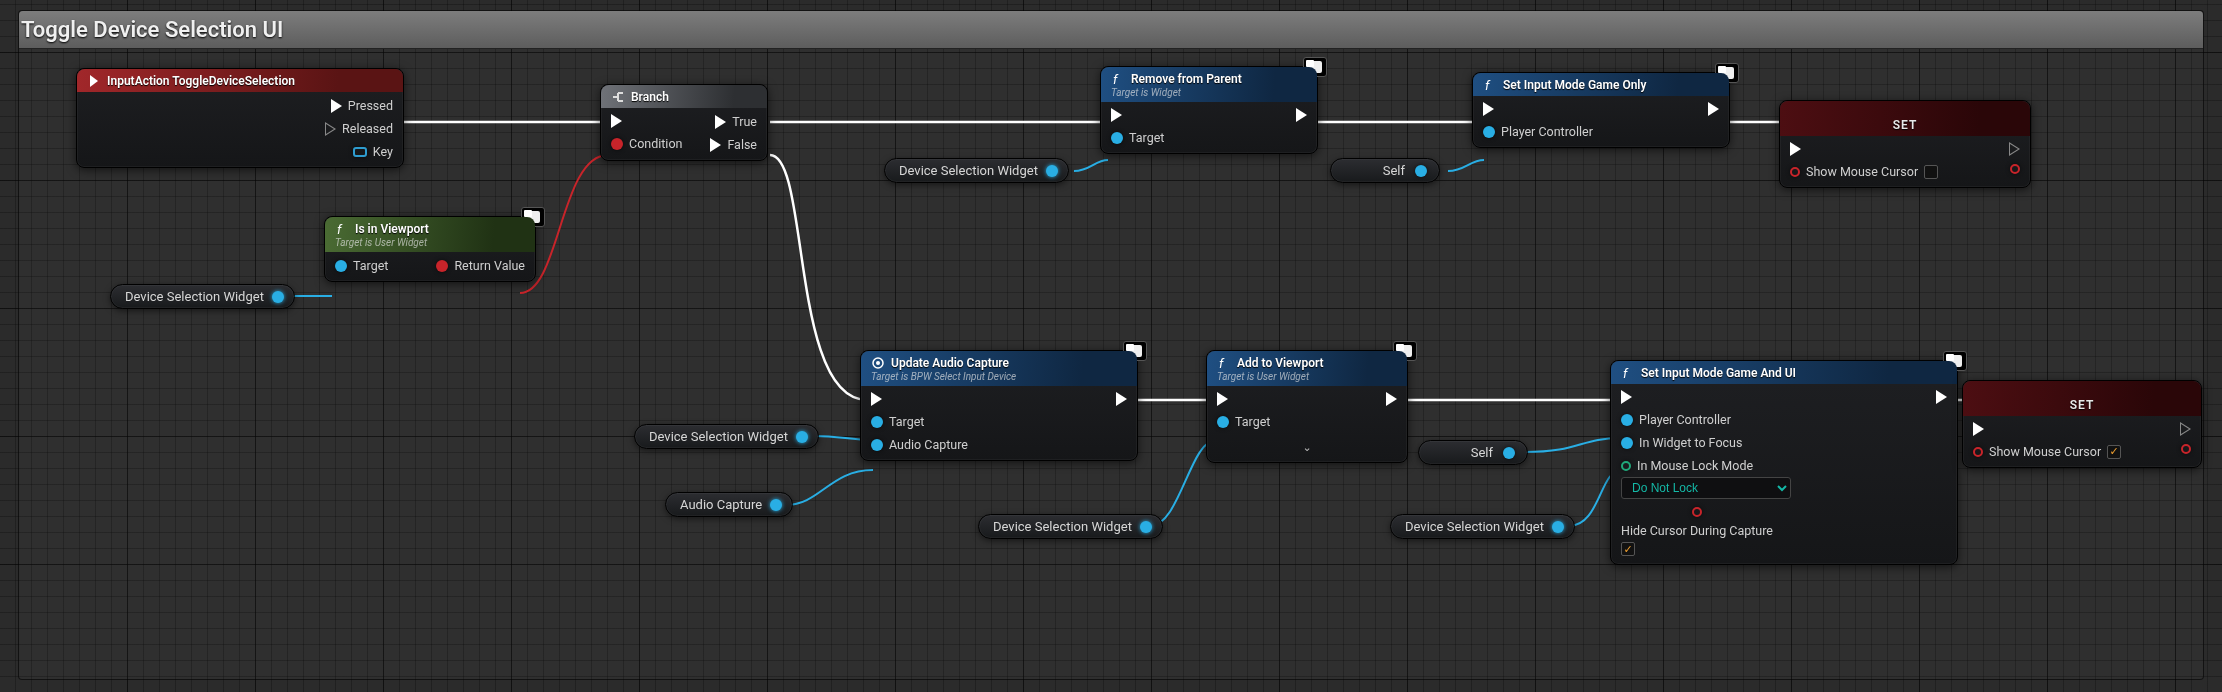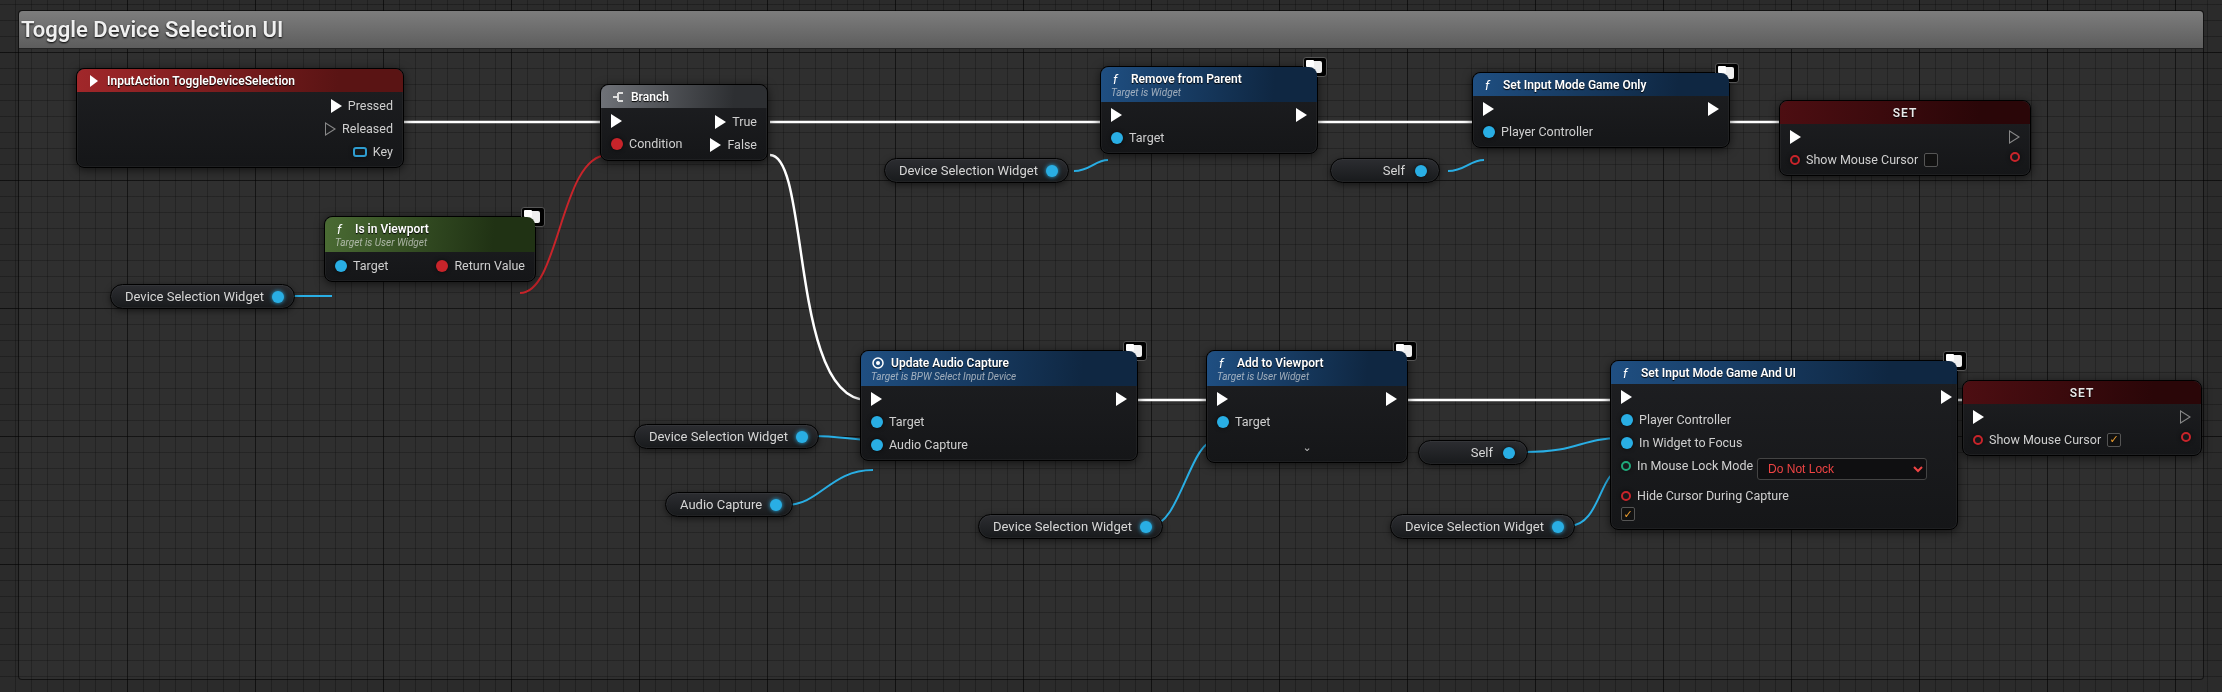--- a/index.html
+++ b/index.html
@@ -57,21 +57,21 @@
   }
   .node-header .title-row { display:flex; align-items:center; gap:6px; }
   .node-header .title { font-size: 12px; font-weight: 600; color:#fff; text-shadow:0 1px 1px #000;}
   .node-header .sub { font-size: 10px; font-style: italic; color: rgba(230,230,230,0.65); }
   .hdr-icon { width:14px; height:14px; display:inline-block; flex-shrink:0;}
   .hdr-red   { background: linear-gradient(95deg, #a1272a, #5a1414 80%); }
   .hdr-grey  { background: linear-gradient(95deg, #6f7278, #2d2f32 80%); }
   .hdr-green { background: linear-gradient(95deg, #4a6b33, #203214 80%); }
   .hdr-blue  { background: linear-gradient(95deg, #1f4f82, #0f2742 80%); }
   .hdr-set   { background: linear-gradient(95deg, #4d0e12, #2a0608 80%); }
-  .hdr-set .title { width:100%; text-align:center; letter-spacing:1px; color:#e8e8e8;}
+  .hdr-set .title { width:100%; text-align:center; letter-spacing:1px; color:#e8e8e8;margin-top:12px;}
   .bp-badge {
     position:absolute; top:-10px; right:-10px; width:24px; height:20px;
     background:#000; border:1px solid #555; border-radius:3px;
     display:flex; align-items:center; justify-content:center;
   }
   .bp-badge::before { content:""; width:14px; height:12px; background:#eee; border-radius:2px;}
   .bp-badge::after { content:""; position:absolute; left:2px; top:2px; width:8px; height:7px; background:#fff; border-radius:1px;}
 
   .node-body { padding: 6px 10px 8px 10px; display:flex; gap:14px; }
   .col { display:flex; flex-direction:column; gap:8px; }
@@ -101,21 +101,21 @@
   }
   .dot { width:12px; height:12px; border-radius:50%; flex-shrink:0; box-shadow:0 0 4px rgba(0,0,0,0.6);}
   .dot.cyan   { background:#29aee4; }
   .dot.red    { background:#c8242a; }
   .dot.redh   { background:transparent; border:2px solid #c8242a; width:10px; height:10px;}
   .dot.greenish { background:transparent; border:2px solid #1fa87a; width:10px; height:10px;}
   .dot.key    { width:14px; height:10px; border-radius:3px; background:transparent; border:2px solid #2e9ccf;}
   .checkbox { width:14px; height:14px; background:#111; border:1px solid #555; border-radius:2px; display:inline-flex; align-items:center; justify-content:center;}
   .checkbox.checked::after{content:"✓"; color:#f0a030; font-size:11px; line-height:1;}
   select.drop {
-    background:#0f0f11; color:#ef4444; border:1px solid #444; border-radius:3px;
+    background:#0f0f11; color:#14b8a6; border:1px solid #444; border-radius:3px;
     font-size:12px; padding:2px 6px; width:170px;
   }
   .expand-caret { font-size:11px; color:#bbb; margin-top:-2px; align-self:center;}
 
   
   .var-pill {
     position:absolute;
     display:flex; align-items:center; gap:8px;
     padding: 4px 10px 4px 14px;
     background: linear-gradient(#2c2d31, #181a1c);
@@ -423,31 +423,31 @@
           <span class="pin-exec in"></span>
         </div>
       <div class="pin">
           <span class="dot cyan"></span>
           <span class="lbl">Player Controller</span>
         </div>
       <div class="pin">
           <span class="dot cyan"></span>
           <span class="lbl">In Widget to Focus</span>
         </div>
-      <div class="pin" style="flex-direction:row; align-items:flex-start; gap:4px;">
+      <div class="pin" style="flex-direction:column; align-items:flex-start; gap:4px;">
         <div style="display:flex; align-items:center; gap:6px;">
             <span class="dot greenish"></span>
             <span class="lbl">In Mouse Lock Mode</span>
           </div>
         <select class="drop">
           <option>Do Not Lock</option>
         </select>
       </div>
       <div class="pin" style="flex-direction:column; align-items:flex-start; gap:4px;">
-        <div style="display:flex; align-items:center; gap:6px;">
+        <div style="display:flex; align-items:center; gap:6px;flex-direction:column;">
             <span class="dot redh"></span>
             <span class="lbl">Hide Cursor During Capture</span>
           </div>
         <span class="checkbox checked"></span>
       </div>
     </div>
     <div class="col out">
       <div class="pin out">
           <span class="pin-exec out"></span>
         </div>

